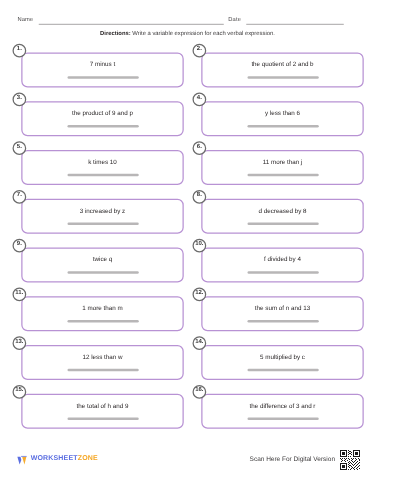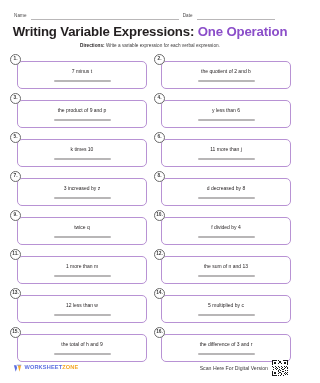--- a/index.html
+++ b/index.html
@@ -192,24 +192,20 @@
 
 <div class="page">
 
   <div class="namedate">
     <span class="nd-label">Name</span>
     <span class="nd-rule name"></span>
     <span class="nd-label">Date</span>
     <span class="nd-rule date"></span>
   </div>
 
-  <h1 class="title">
-    <span class="t-black">Writing Variable Expressions:</span>
-    <span class="t-purple">One Operation</span>
-  </h1>
 
   <p class="directions">
     <span class="dir-strong">Directions:</span>
     <span>Write a variable expression for each verbal expression.</span>
   </p>
 
   <div class="grid">
       <div class="cell">
         <div class="box">
           <div class="num">1.</div>

